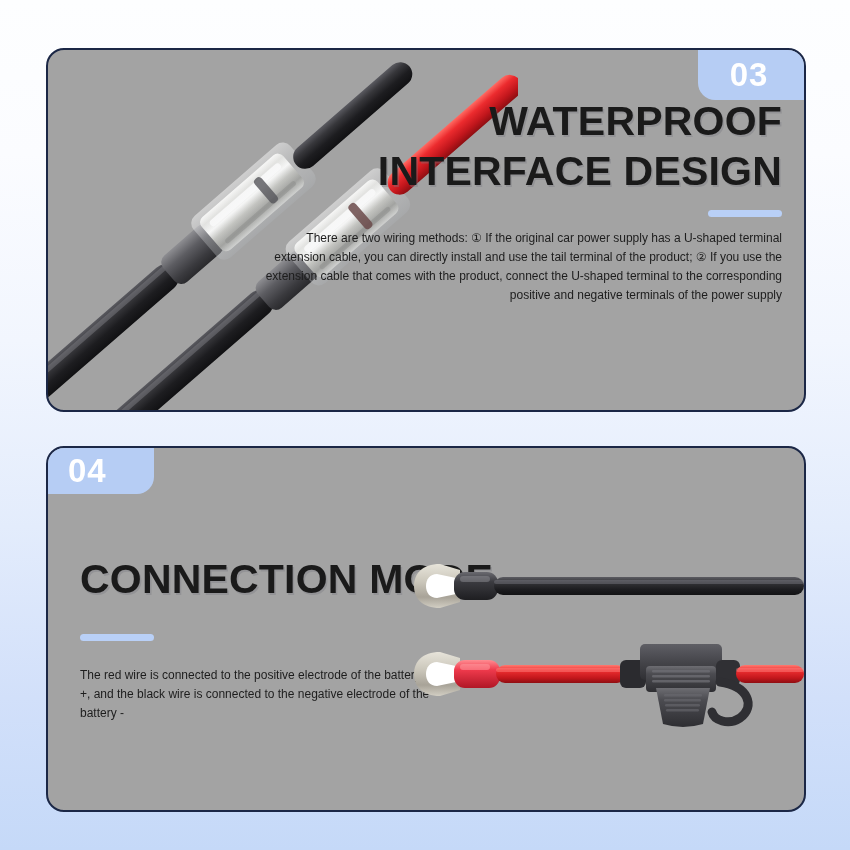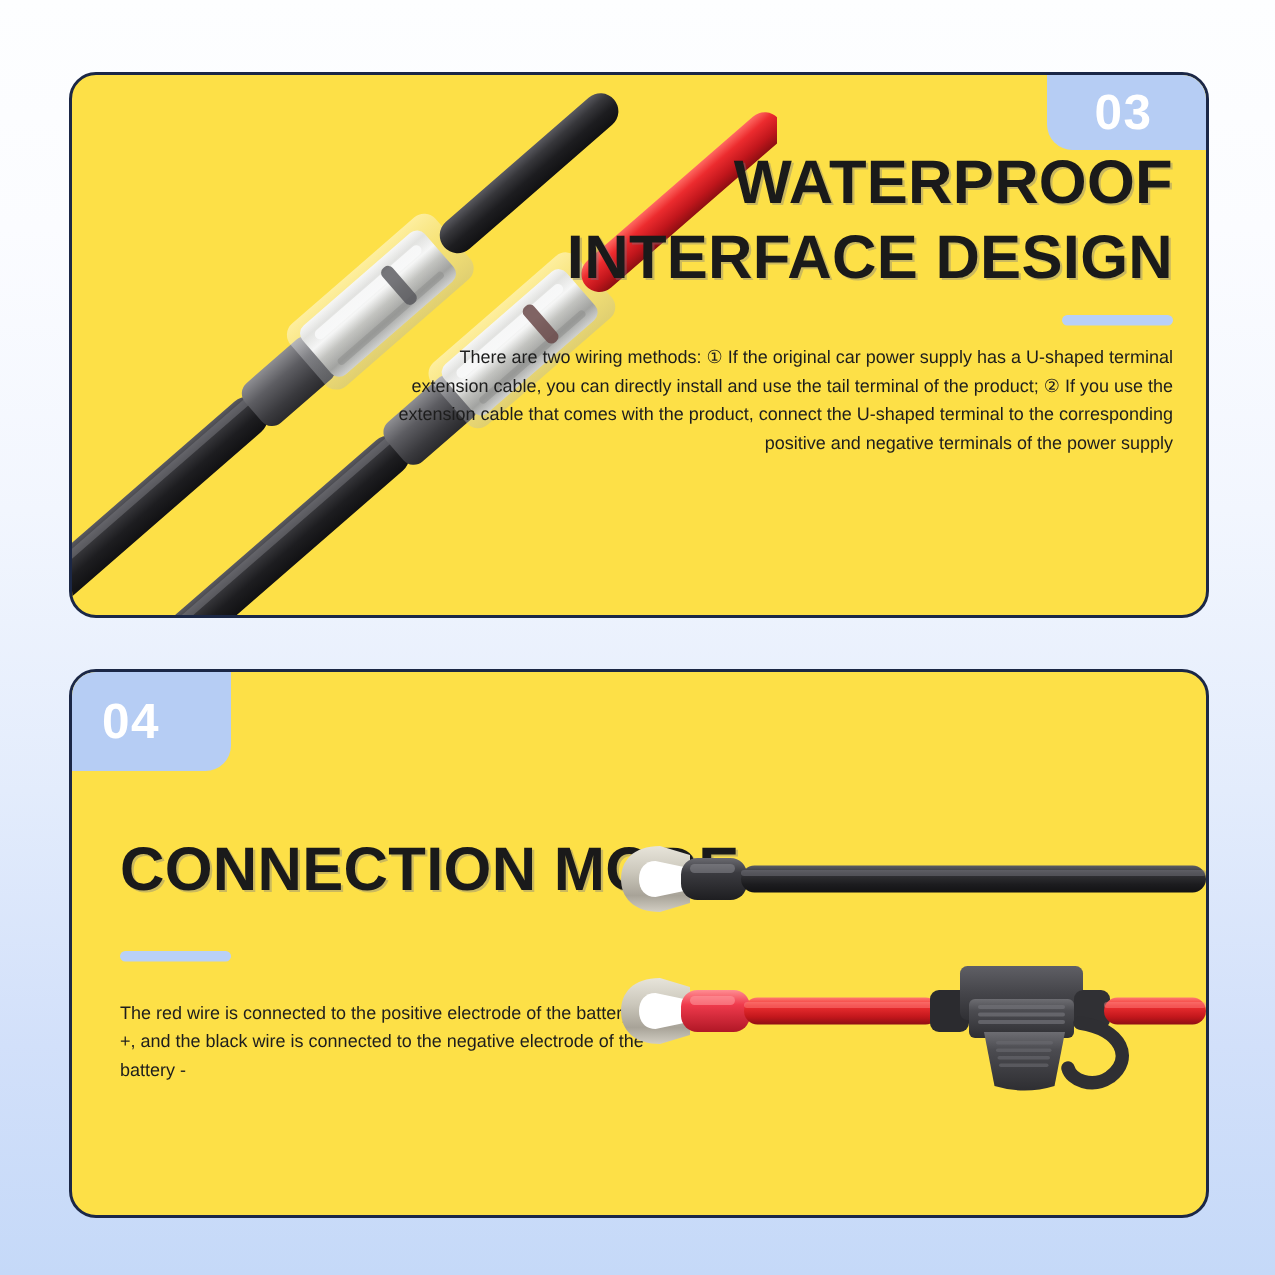--- a/index.html
+++ b/index.html
@@ -7,42 +7,42 @@
     width:850px;height:850px;
     background:linear-gradient(180deg,#fdfeff 0%,#fbfcff 18%,#f2f6fe 40%,#e3ecfc 62%,#d2e0fa 82%,#c5d9f8 100%);
     font-family:"Liberation Sans","DejaVu Sans",sans-serif;
     overflow:hidden;position:relative;
   }
   .page{position:absolute;inset:0;}
 
   
   .card{
     position:absolute;
-    background:#fde047;
+    background:#a3a3a3;
     border:2px solid #1b2746;
     border-radius:18px;
     overflow:hidden;
     box-sizing:border-box;
   }
   #card-waterproof{left:46px;top:48px;width:760px;height:364px;}
   #card-connection{left:46px;top:446px;width:760px;height:366px;}
 
   
   .badge{
     position:absolute;
     background:#b6cdf4;
     color:#ffffff;
     font-weight:bold;
     font-size:33px;
     letter-spacing:1px;
     display:flex;align-items:center;justify-content:center;
     box-sizing:border-box;
   }
   .badge.tr{right:0;top:0;width:106px;height:50px;border-bottom-left-radius:17px;padding-right:4px;}
-  .badge.tl{left:0;top:0;width:106px;height:66px;border-bottom-right-radius:17px;padding-left:4px;justify-content:flex-start;padding-left:20px;}
+  .badge.tl{left:0;top:0;width:106px;height:46px;border-bottom-right-radius:17px;padding-left:4px;justify-content:flex-start;padding-left:20px;}
 
   
   .heading{
     font-weight:bold;
     color:#1a1a1a;
     font-size:41px;
     line-height:1.22;
     letter-spacing:0.2px;
     text-shadow:1.5px 1.5px 0 rgba(120,120,130,.38);
   }

